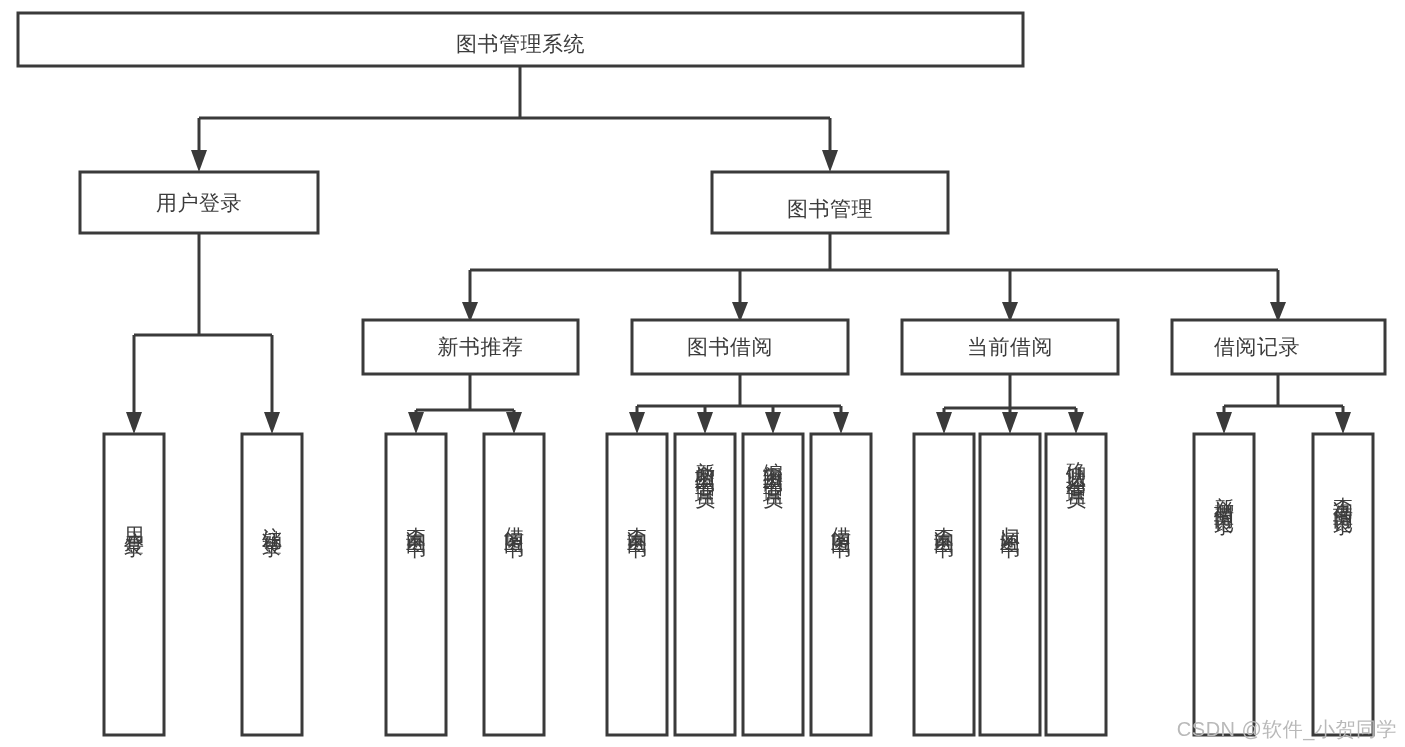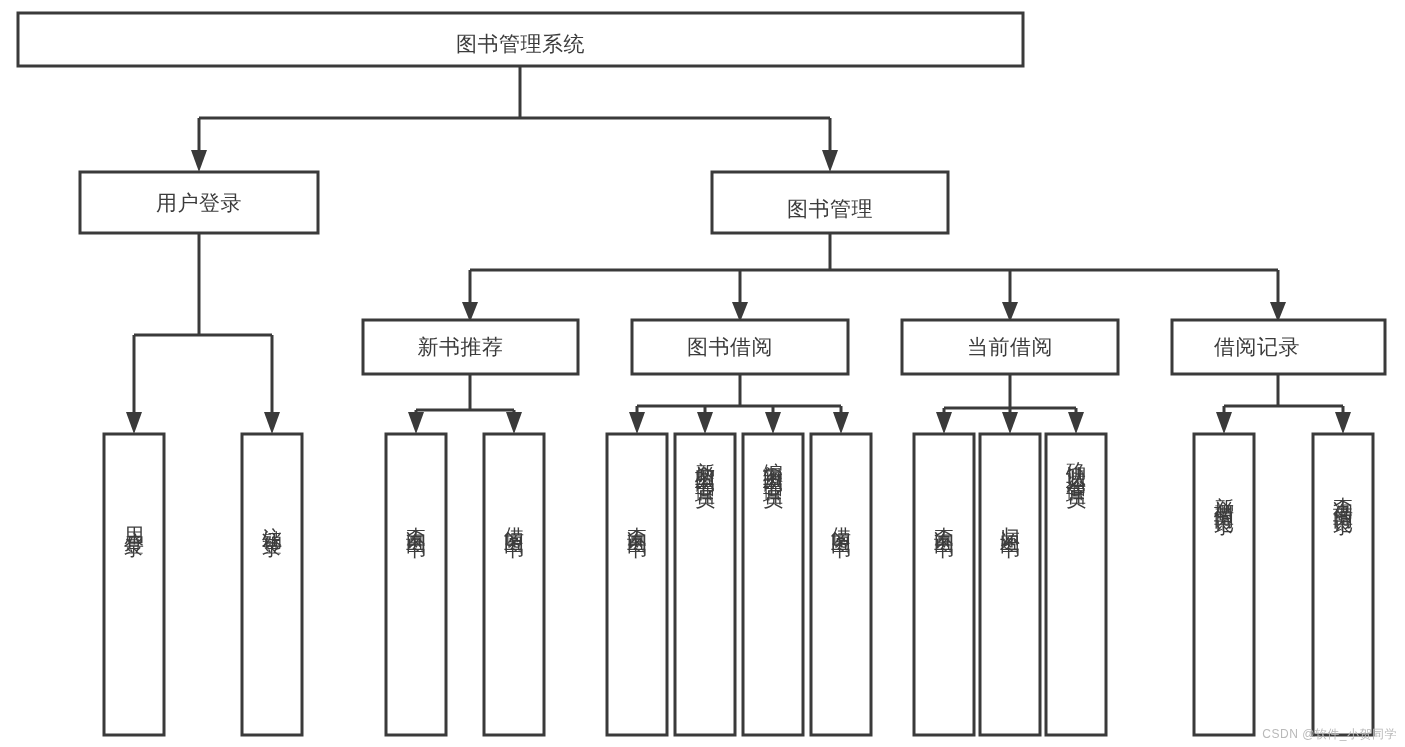--- a/index.html
+++ b/index.html
@@ -63,21 +63,21 @@
     font-size: 20px;
     letter-spacing: 4px;
     line-height: 1.25;
     justify-content: flex-start;
     padding-top: 6px;
   }
   .watermark {
     position: absolute;
     right: 8px;
     bottom: 4px;
-    font-size: 12px;
+    font-size: 20px;
     color: #b9b9b9;
     font-family: "Liberation Sans", "DejaVu Sans", sans-serif;
     letter-spacing: 0.5px;
     white-space: nowrap;
     pointer-events: none;
   }
 </style>
 </head>
 <body>
 
@@ -185,21 +185,21 @@
 
     <rect class="node-rect" x="1194" y="434" width="60" height="301"></rect>
     <rect class="node-rect" x="1313" y="434" width="60" height="301"></rect>
   </svg>
 
   <div class="node-label h" style="left:18px;  top:13px;  width:1005px; height:62px;">图书管理系统</div>
 
   <div class="node-label h" style="left:80px;  top:172px; width:238px; height:61px;">用户登录</div>
   <div class="node-label h" style="left:712px; top:172px; width:236px; height:73px;">图书管理</div>
 
-  <div class="node-label h" style="left:353px; top:320px; width:215px; height:54px;">新书推荐</div>
+  <div class="node-label h" style="left:373px; top:320px; width:215px; height:54px;">新书推荐</div>
   <div class="node-label h" style="left:632px; top:320px; width:196px; height:54px;">图书借阅</div>
   <div class="node-label h" style="left:902px; top:320px; width:216px; height:54px;">当前借阅</div>
   <div class="node-label h" style="left:1172px;top:320px; width:170px; height:54px;">借阅记录</div>
 
   <div class="node-label v" style="left:104px; top:505px; width:60px; height:230px;">用户登录</div>
   <div class="node-label v" style="left:242px; top:505px; width:60px; height:230px;">注销登录</div>
 
   <div class="node-label v" style="left:386px; top:505px; width:60px; height:230px;">查询图书</div>
   <div class="node-label v" style="left:484px; top:505px; width:60px; height:230px;">借阅图书</div>
 

